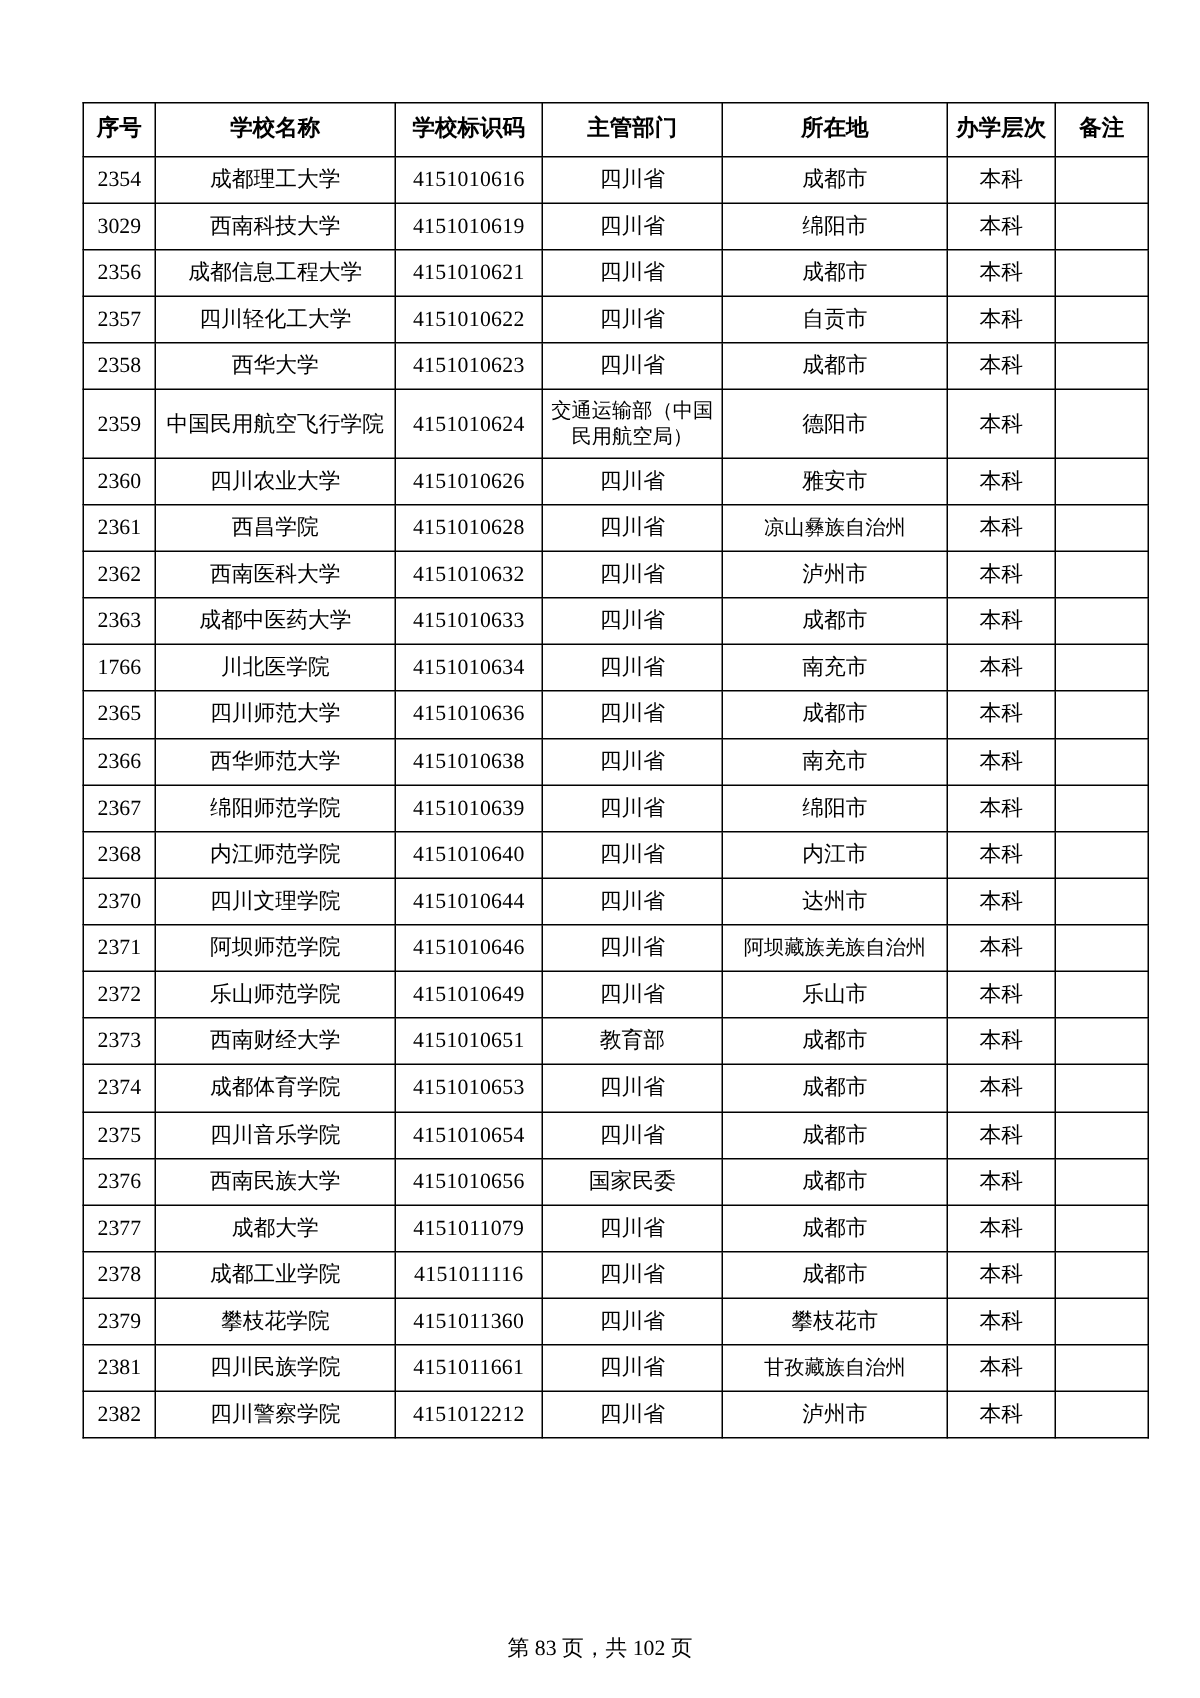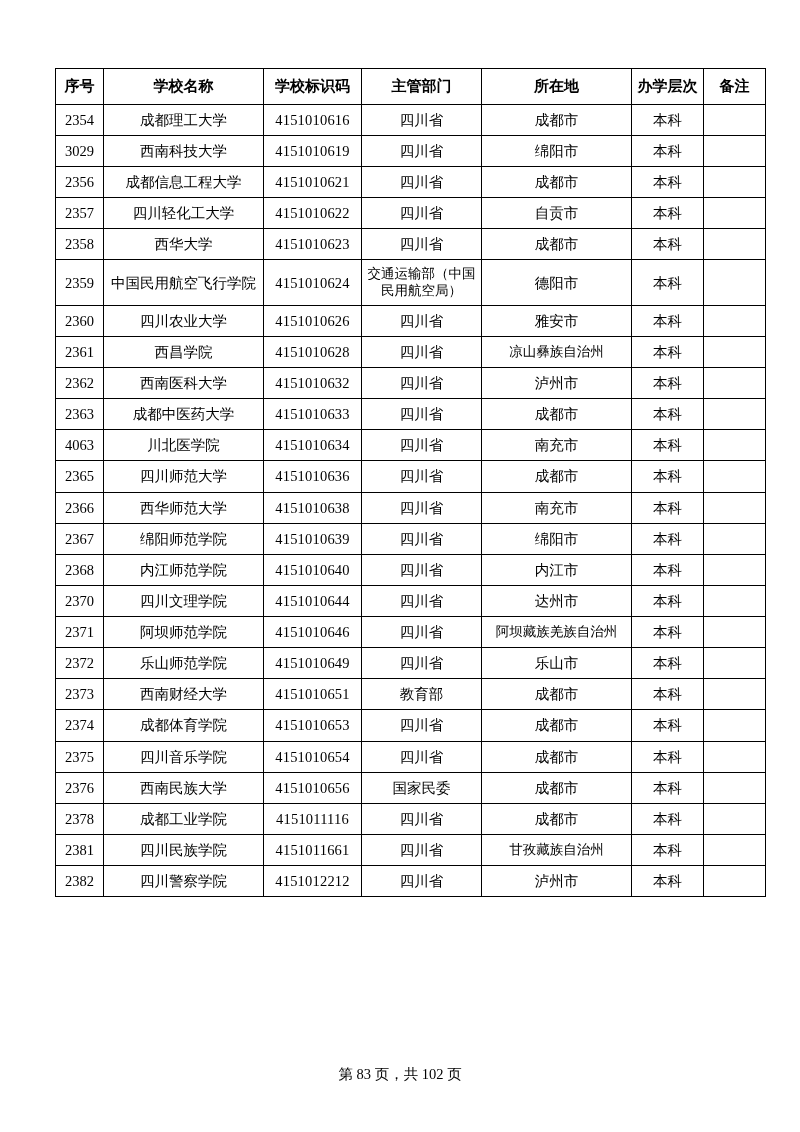--- a/index.html
+++ b/index.html
@@ -53,21 +53,21 @@
 
   td.seq { font-size: 14px; }
   td.code { font-size: 14px; letter-spacing: 0.2px; }
   td.dept.two-line { font-size: 13.5px; line-height: 1.2; margin-top: 28px; }
   td.loc.long { font-size: 13.5px; }
 
   .footer {
     position: absolute;
     left: 0;
     right: 0;
-    bottom: 48px;
+    bottom: 24px;
     text-align: center;
     font-size: 14.5px;
     font-family: "Liberation Serif", "DejaVu Serif", serif;
   }
 </style>
 </head>
 <body>
 
 <div class="page">
   <table class="school-table">
@@ -176,21 +176,21 @@
       <tr>
         <td class="seq">2363</td>
         <td class="name">成都中医药大学</td>
         <td class="code">4151010633</td>
         <td class="dept">四川省</td>
         <td class="loc">成都市</td>
         <td class="level">本科</td>
         <td class="note"></td>
       </tr>
       <tr>
-        <td class="seq">4063</td>
+        <td class="seq">1766</td>
         <td class="name">川北医学院</td>
         <td class="code">4151010634</td>
         <td class="dept">四川省</td>
         <td class="loc">南充市</td>
         <td class="level">本科</td>
         <td class="note"></td>
       </tr>
       <tr>
         <td class="seq">2365</td>
         <td class="name">四川师范大学</td>
@@ -284,29 +284,47 @@
       <tr>
         <td class="seq">2376</td>
         <td class="name">西南民族大学</td>
         <td class="code">4151010656</td>
         <td class="dept">国家民委</td>
         <td class="loc">成都市</td>
         <td class="level">本科</td>
         <td class="note"></td>
       </tr>
       <tr>
+        <td class="seq">2377</td>
+        <td class="name">成都大学</td>
+        <td class="code">4151011079</td>
+        <td class="dept">四川省</td>
+        <td class="loc">成都市</td>
+        <td class="level">本科</td>
+        <td class="note"></td>
+      </tr>
+      <tr>
         <td class="seq">2378</td>
         <td class="name">成都工业学院</td>
         <td class="code">4151011116</td>
         <td class="dept">四川省</td>
         <td class="loc">成都市</td>
         <td class="level">本科</td>
         <td class="note"></td>
       </tr>
       <tr>
+        <td class="seq">2379</td>
+        <td class="name">攀枝花学院</td>
+        <td class="code">4151011360</td>
+        <td class="dept">四川省</td>
+        <td class="loc">攀枝花市</td>
+        <td class="level">本科</td>
+        <td class="note"></td>
+      </tr>
+      <tr>
         <td class="seq">2381</td>
         <td class="name">四川民族学院</td>
         <td class="code">4151011661</td>
         <td class="dept">四川省</td>
         <td class="loc long">甘孜藏族自治州</td>
         <td class="level">本科</td>
         <td class="note"></td>
       </tr>
       <tr>
         <td class="seq">2382</td>

